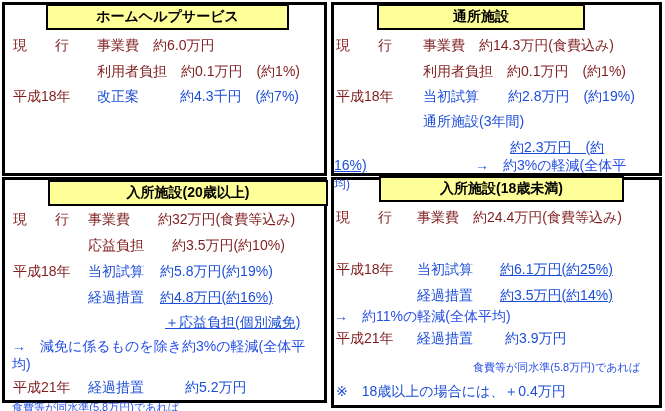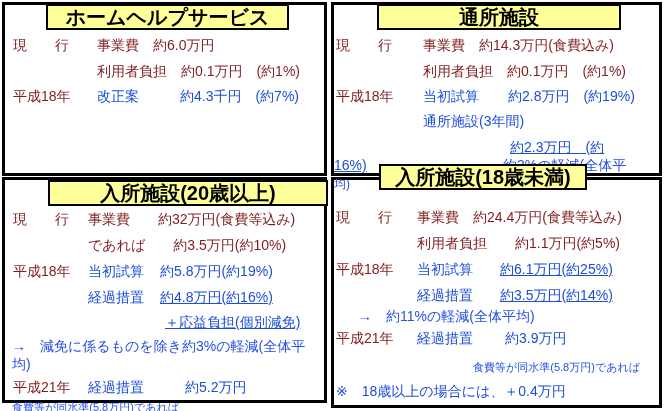--- a/index.html
+++ b/index.html
@@ -15,21 +15,21 @@
     border:3px solid #000000;
     background:transparent;
     box-sizing:border-box;
   }
   .title-box{
     position:absolute;
     background:#ffff99;
     border:2px solid #000000;
     box-sizing:border-box;
     display:flex;align-items:center;justify-content:center;
-    font-size:20px;font-weight:bold;color:#000000;
+    font-size:14px;font-weight:bold;color:#000000;
     white-space:nowrap;
     z-index:3;
   }
   .t{
     position:absolute;
     font-size:14px;line-height:14px;
     color:#7f1d1d;white-space:nowrap;
     z-index:2;
   }
   .red{color:#1d4ed8;}
@@ -49,59 +49,58 @@
   <div class="panel" style="left:331px;top:177px;width:331px;height:231px;"></div>
 
   <div class="title-box" style="left:46px;top:4px;width:243px;height:26px;">ホームヘルプサービス</div>
   <span class="t" style="left:13px;top:38px;">現　　行</span>
   <span class="t" style="left:97px;top:38px;">事業費　約6.0万円</span>
   <span class="t" style="left:97px;top:64px;">利用者負担　約0.1万円　(約1%)</span>
   <span class="t" style="left:13px;top:89px;">平成18年</span>
   <span class="t red" style="left:97px;top:89px;">改正案</span>
   <span class="t red" style="left:180px;top:89px;">約4.3千円　(約7%)</span>
 
-  <div class="title-box" style="left:377px;top:4px;width:244px;height:26px;">通所施設</div>
+  <div class="title-box" style="left:377px;top:4px;width:208px;height:26px;">通所施設</div>
   <span class="t" style="left:336px;top:38px;">現　　行</span>
   <span class="t" style="left:423px;top:38px;">事業費　約14.3万円(食費込み)</span>
   <span class="t" style="left:423px;top:64px;">利用者負担　約0.1万円　(約1%)</span>
   <span class="t" style="left:336px;top:89px;">平成18年</span>
   <span class="t red" style="left:423px;top:89px;">当初試算</span>
   <span class="t red" style="left:508px;top:89px;">約2.8万円　(約19%)</span>
   <span class="t red" style="left:423px;top:114px;">通所施設(3年間)</span>
   <span class="t red u" style="left:510px;top:140px;">約2.3万円　(約</span>
   <span class="t red u" style="left:334px;top:158px;">16%)</span>
   <span class="t blue" style="left:475px;top:158px;">→　約3%の軽減(全体平</span>
 
   <div class="title-box" style="left:48px;top:180px;width:280px;height:26px;">入所施設(20歳以上)</div>
   <span class="t" style="left:13px;top:212px;">現　　行</span>
   <span class="t" style="left:88px;top:212px;">事業費　　約32万円(食費等込み)</span>
-  <span class="t" style="left:88px;top:238px;">であれば　　約3.5万円(約10%)</span>
+  <span class="t" style="left:88px;top:238px;">応益負担　　約3.5万円(約10%)</span>
   <span class="t" style="left:13px;top:264px;">平成18年</span>
   <span class="t red" style="left:88px;top:264px;">当初試算</span>
   <span class="t red" style="left:160px;top:264px;">約5.8万円(約19%)</span>
   <span class="t red" style="left:88px;top:290px;">経過措置</span>
   <span class="t red u" style="left:160px;top:290px;">約4.8万円(約16%)</span>
   <span class="t red u" style="left:165px;top:315px;">＋応益負担(個別減免)</span>
   <span class="t blue" style="left:12px;top:339px;">→　減免に係るものを除き約3%の軽減(全体平</span>
   <span class="t blue" style="left:12px;top:357px;">均)</span>
   <span class="t" style="left:13px;top:380px;">平成21年</span>
   <span class="t red" style="left:88px;top:380px;">経過措置</span>
   <span class="t red" style="left:185px;top:380px;">約5.2万円</span>
   <span class="t blue small u" style="left:12px;top:402px;">食費等が同水準(5.8万円)であれば</span>
 
   <span class="t blue sm12" style="left:334px;top:178px;">均)</span>
-  <div class="title-box" style="left:379px;top:164px;width:208px;height:26px;">入所施設(18歳未満)</div>
+  <div class="title-box" style="left:379px;top:176px;width:245px;height:26px;">入所施設(18歳未満)</div>
   <span class="t" style="left:336px;top:210px;">現　　行</span>
   <span class="t" style="left:417px;top:210px;">事業費　約24.4万円(食費等込み)</span>
-  <span class="t" style="left:417px;top:236px;">利用者負担　　約1.1万円(約5%)</span>
   <span class="t" style="left:336px;top:262px;">平成18年</span>
   <span class="t red" style="left:417px;top:262px;">当初試算</span>
   <span class="t red u" style="left:500px;top:262px;">約6.1万円(約25%)</span>
   <span class="t red" style="left:417px;top:288px;">経過措置</span>
   <span class="t red u" style="left:500px;top:288px;">約3.5万円(約14%)</span>
-  <span class="t blue" style="left:334px;top:309px;margin-left:24px;">→　約11%の軽減(全体平均)</span>
+  <span class="t blue" style="left:334px;top:309px;">→　約11%の軽減(全体平均)</span>
   <span class="t" style="left:336px;top:331px;">平成21年</span>
   <span class="t red" style="left:417px;top:331px;">経過措置</span>
   <span class="t red" style="left:505px;top:331px;">約3.9万円</span>
   <span class="t blue small" style="left:473px;top:362px;">食費等が同水準(5.8万円)であれば</span>
   <span class="t red" style="left:336px;top:384px;">※　18歳以上の場合には、＋0.4万円</span>
 
 </div>
 
 </body></html>

